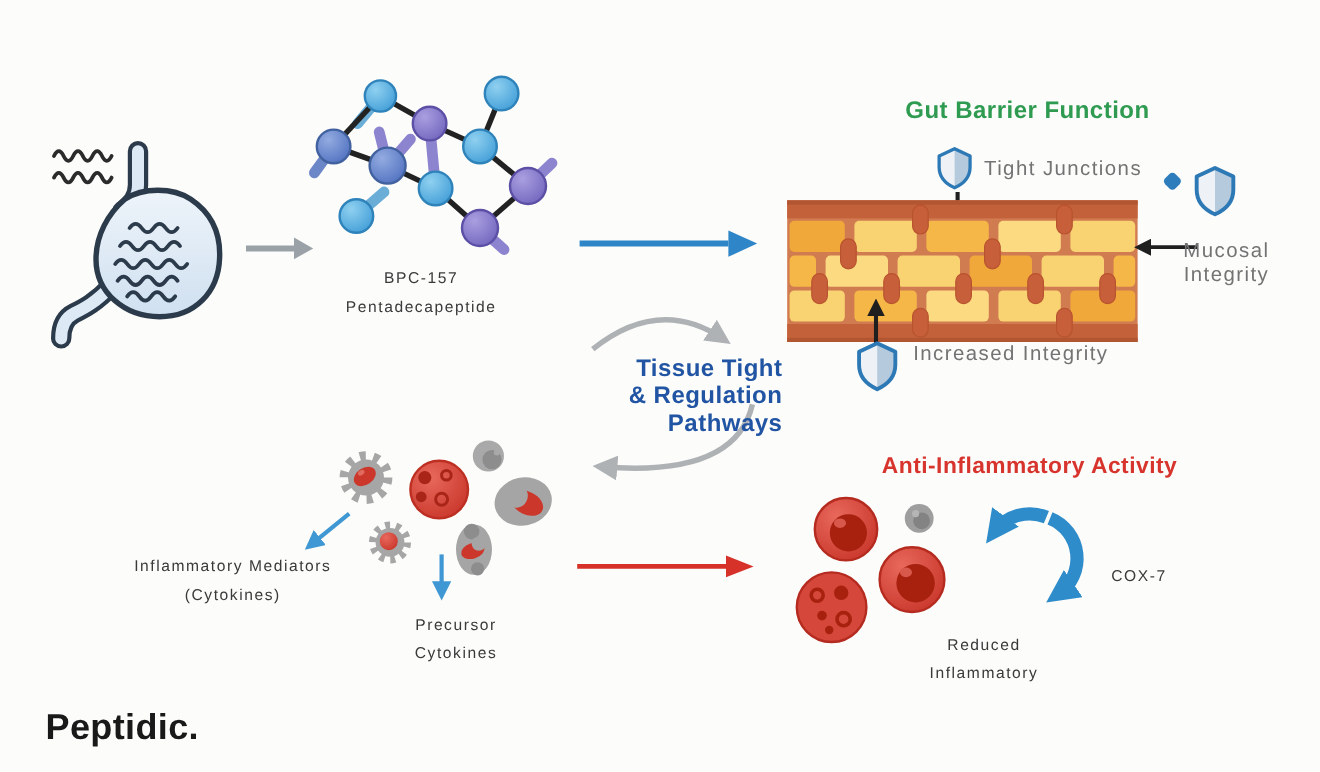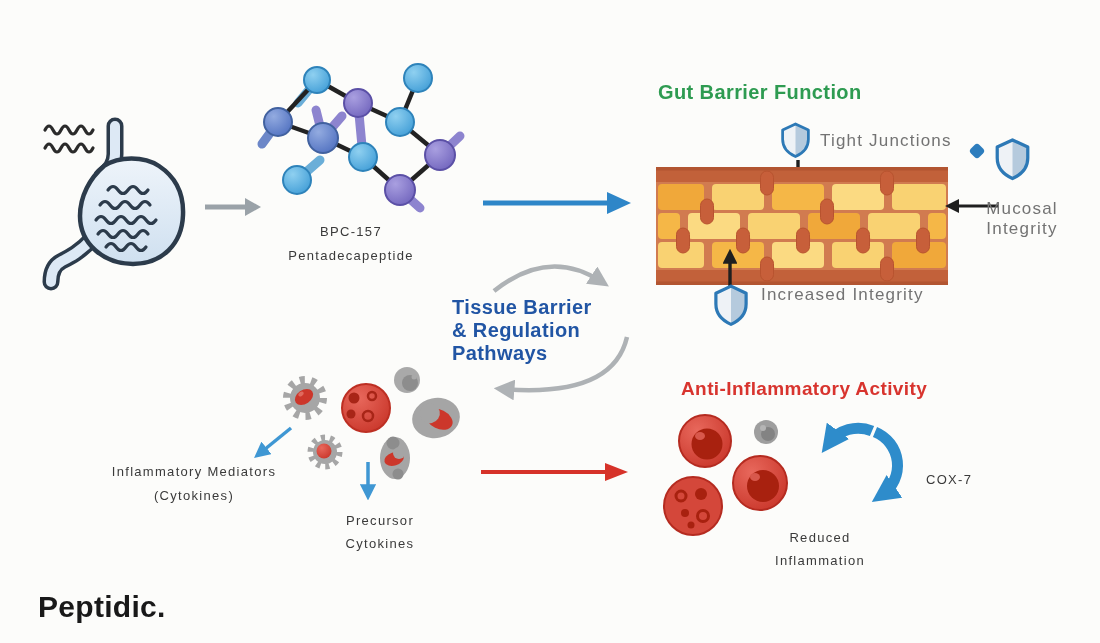--- a/index.html
+++ b/index.html
@@ -1,21 +1,21 @@
 <!DOCTYPE html>
 <html><head>
 <meta charset="utf-8">
 <style>
   html,body{margin:0;padding:0;background:#fff;}
   #canvas{position:relative;width:1100px;height:643px;background:#fcfcfa;overflow:hidden;
           font-family:"Liberation Sans",sans-serif;}
   .abs{position:absolute;}
   .label{font-size:13px;color:#3a3a3a;letter-spacing:1.3px;text-align:center;line-height:24px;white-space:nowrap;}
   .label-sm{font-size:17px;color:#737373;letter-spacing:1.2px;text-align:center;line-height:20px;white-space:nowrap;}
-  .title{font-weight:bold;letter-spacing:0.4px;text-align:left;white-space:nowrap;}
+  .title{font-weight:bold;letter-spacing:0.4px;text-align:right;white-space:nowrap;}
   .title-green{font-size:20px;color:#2e9b51;}
   .title-red{font-size:19px;color:#d8342e;}
   .title-blue{font-size:20px;color:#2155a4;line-height:23px;}
   .logo{font-size:30px;font-weight:bold;color:#191919;letter-spacing:0.3px;}
   svg{display:block;overflow:visible;}
 </style>
 </head>
 <body>
 
 <div id="canvas">
@@ -207,21 +207,21 @@
     </svg>
     <div class="abs label-sm" style="left:761px;top:285px;">Increased Integrity</div>
   </div>
 
   <div class="abs" style="left:0;top:0;">
     <svg class="abs" style="left:480px;top:245px;" width="165" height="160">
       <path d="M14 46 Q69 2 122 37" fill="none" stroke="#aeb2b5" stroke-width="4.5" marker-end="url(#mGray)"></path>
       <path d="M147 92 Q133 153 22 144" fill="none" stroke="#aeb2b5" stroke-width="4.5" marker-end="url(#mGray)"></path>
     </svg>
     <div class="abs title title-blue" style="left:452px;top:296px;width:200px;">
-      <span>Tissue Barrier</span><br>
+      <span>Tissue Tight</span><br>
       <span>&amp; Regulation</span><br>
       <span>Pathways</span>
     </div>
   </div>
 
   <svg class="abs" style="left:275px;top:352px;" width="190" height="135" viewBox="0 0 190 135">
 
     <g>
       <circle cx="30" cy="46" r="18" fill="none" stroke="#a6a6a6" stroke-width="8" stroke-dasharray="5 6.3"></circle>
       <circle cx="30" cy="46" r="15" fill="#a6a6a6"></circle>
@@ -315,19 +315,19 @@
     </svg>
 
     <svg class="abs" style="left:815px;top:415px;" width="100" height="100" viewBox="0 0 100 100">
       <path d="M57 16 A36 36 0 0 0 14 28" fill="none" stroke="#2e8ccb" stroke-width="11" marker-end="url(#mCyc)"></path>
       <path d="M60 17 A36 36 0 0 1 67 80" fill="none" stroke="#2e8ccb" stroke-width="11" marker-end="url(#mCyc)"></path>
     </svg>
 
     <div class="abs label" style="left:926px;top:468px;">COX-7</div>
     <div class="abs label" style="left:740px;top:526px;width:160px;line-height:23px;">
       <span>Reduced</span><br>
-      <span>Inflammation</span>
+      <span>Inflammatory</span>
     </div>
   </div>
 
   <div class="abs logo" style="left:38px;top:590px;">Peptidic.</div>
 
 </div>
 
 </body></html>

